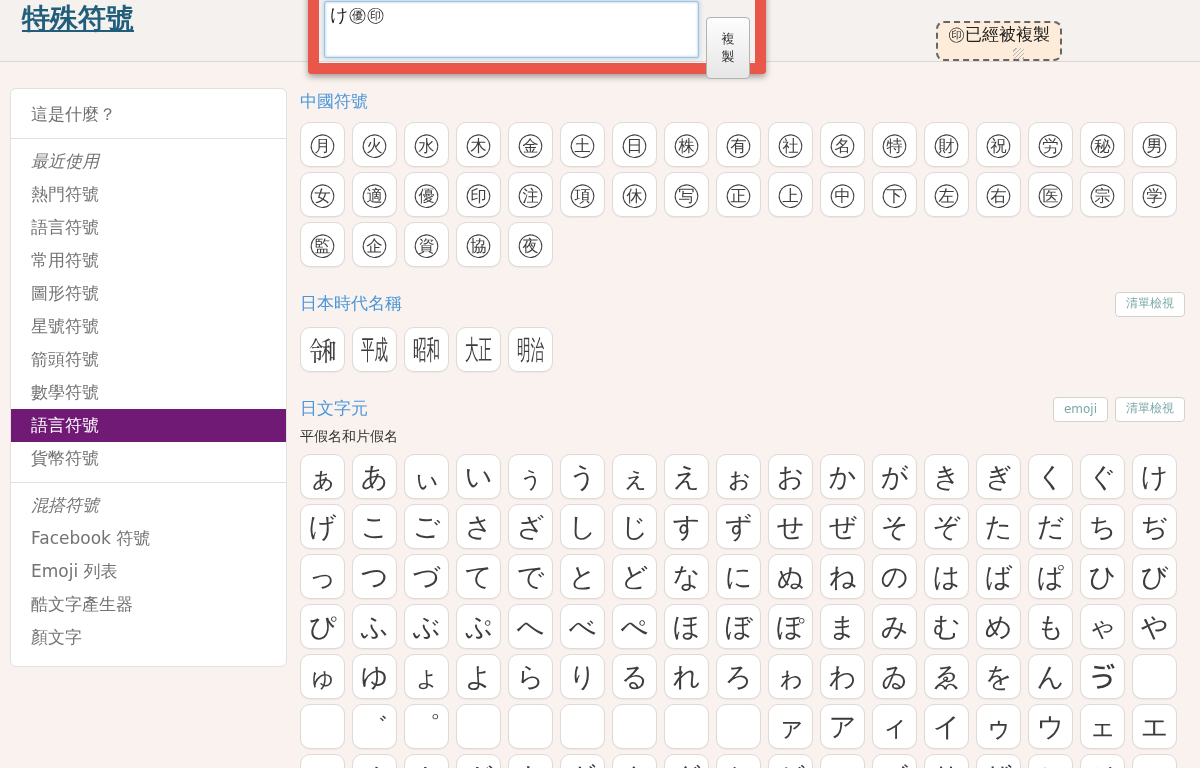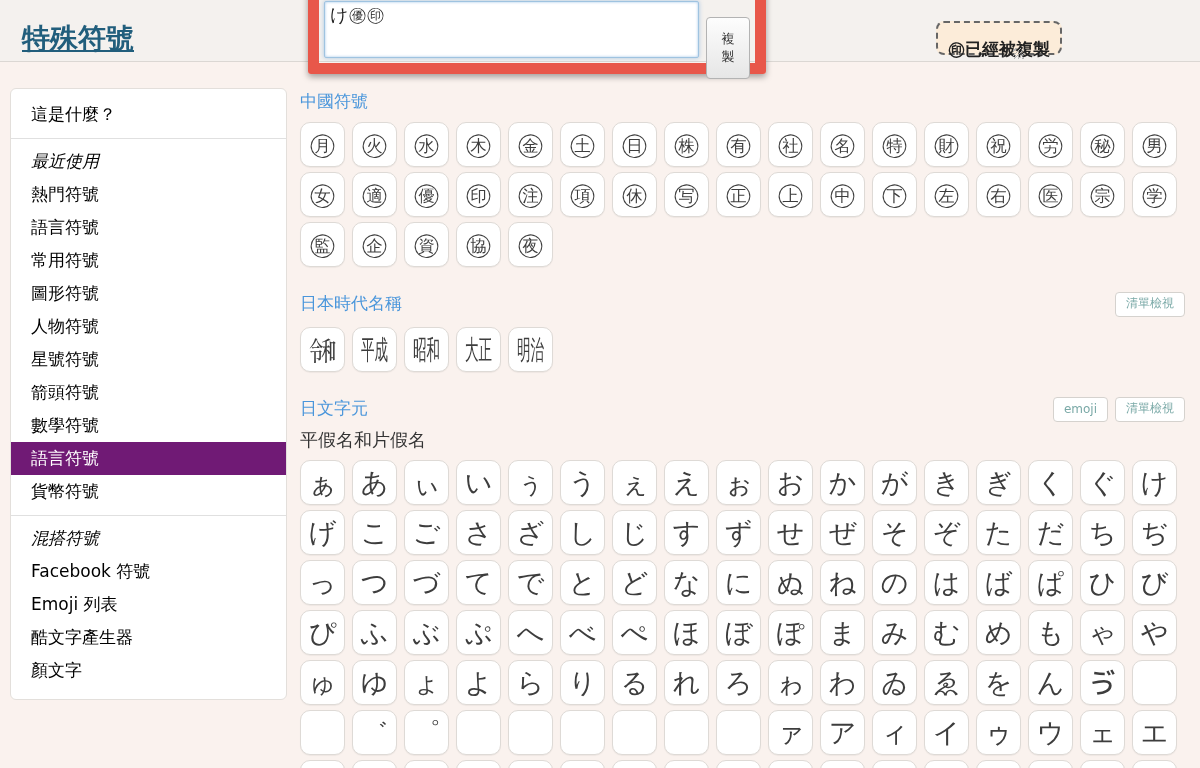--- a/index.html
+++ b/index.html
@@ -9,21 +9,21 @@
     background:#faf2ee; color:#333;
   }
   .page { position:relative; width:1200px; height:768px; overflow:hidden; }
 
   
   .topbar {
     position:absolute; left:0; top:0; width:1200px; height:62px;
     background:#f4f1ee; border-bottom:1px solid #dbd7d3;
   }
   .site-title {
-    position:absolute; left:22px; top:20px;
+    position:absolute; left:22px; top:0;
     font-size:28px; font-weight:bold; color:#215e7c;
     text-decoration:underline; cursor:pointer;
   }
   
   .copy-annotation {
     position:absolute; left:308px; top:-14px; width:458px; height:88px;
     border:11px solid #e8574a; border-radius:3px;
     box-shadow:0 3px 6px rgba(0,0,0,0.35);
     display:flex; align-items:flex-start; padding:4px 5px; z-index:5;
     background:transparent;
@@ -42,33 +42,33 @@
     pointer-events:none;
   }
   .copy-btn {
     margin-left:7px; margin-top:16px;
     font-size:13px; color:#333; padding:12px 8px;
     background:linear-gradient(#fdfdfd,#e6e6e6);
     border:1px solid #b3b3b3; border-radius:4px; cursor:pointer;
     font-family:"DejaVu Sans","Liberation Sans",sans-serif;
   }
   .copied-toast {
-    position:absolute; right:138px; top:21px; height:34px;
+    position:absolute; right:138px; top:21px; height:40px;
     background:#fcecd9; border:2px dashed #666; border-radius:8px;
-    font-size:17px; color:#222; padding:15px 10px; white-space:nowrap;font-weight:bold;
+    font-size:17px; color:#222; padding:0 10px; white-space:nowrap;
   }
 
   
   .sidebar {
     position:absolute; left:10px; top:88px; width:277px;
     background:#fff; border:1px solid #e3dfdb; border-radius:6px;
     padding:4px 0 12px 0;
   }
   .side-item {
-    font-size:17px; color:#000000; padding:7px 20px; cursor:pointer;
+    font-size:17px; color:#737373; padding:7px 20px; cursor:pointer;
     line-height:19px;
   }
   .side-item.head-item { padding:12px 20px 13px 20px; }
   .side-item.selected { background:#701a75; color:#fff; }
   .side-item.divider-after { border-bottom:1px solid #e0e0e0; margin-bottom:6px; padding-bottom:14px; }
   .side-item.divider-after + .side-item { margin-top:2px;font-style:italic; }
 
   
   .main {
     position:absolute; left:300px; top:62px; width:885px; padding-top:28px;
@@ -78,21 +78,21 @@
     margin-bottom:10px;
   }
   .section-title { font-size:17px; color:#4a96db; line-height:22px; }
   .head-buttons { display:flex; gap:7px; }
   .teal-btn {
     font-size:12px; color:#7aa9a7; background:#fff;
     border:1px solid #d5d2ce; border-radius:4px;
     padding:2px 10px 4px 10px; cursor:pointer;
     font-family:"DejaVu Sans","Liberation Sans",sans-serif;
   }
-  .subtitle { font-size:18px; color:#333; margin:-4px 0 8px 0; }
+  .subtitle { font-size:14px; color:#333; margin:-4px 0 8px 0; }
   .tile-grid { display:flex; flex-wrap:wrap; column-gap:7px; row-gap:5px; }
   .tile {
     width:45px; height:45px; background:#fff;
     border:1px solid #dedad6; border-radius:10px;
     box-shadow:0 1px 1px rgba(0,0,0,0.05);
     display:flex; align-items:center; justify-content:center;
     font-size:27px; color:#3d3d3d; cursor:pointer; user-select:none;
   }
   .sec { margin-bottom:0; }
   .sec + .sec { margin-top:25px; }
@@ -120,21 +120,20 @@
       <div class="side-item">最近使用</div>
 
       <div class="side-item">熱門符號</div>
 
       <div class="side-item">語言符號</div>
 
       <div class="side-item">常用符號</div>
 
       <div class="side-item">圖形符號</div>
 
-      <div class="side-item">人物符號</div>
 
 
       <div class="side-item">星號符號</div>
 
       <div class="side-item">箭頭符號</div>
 
 
       <div class="side-item">數學符號</div>
 
       <div class="side-item selected">語言符號</div>

